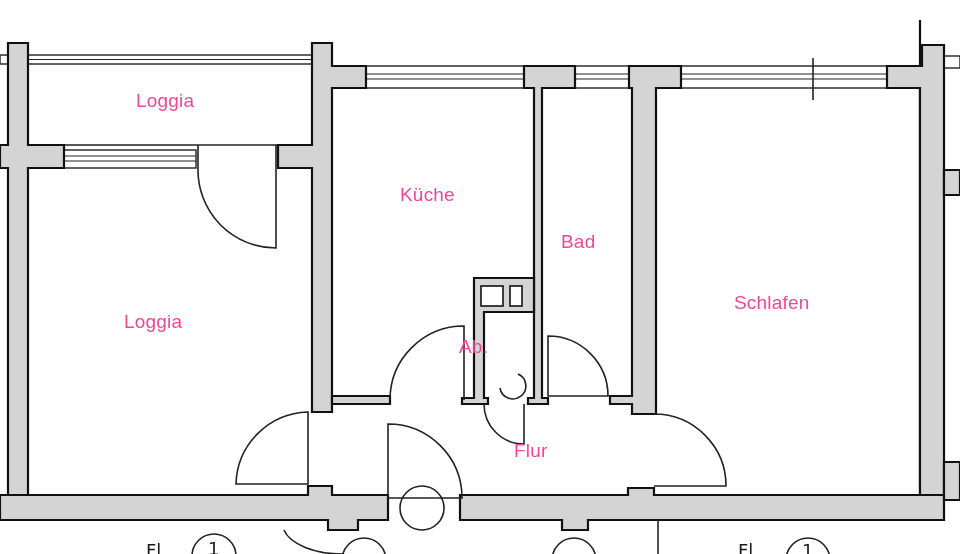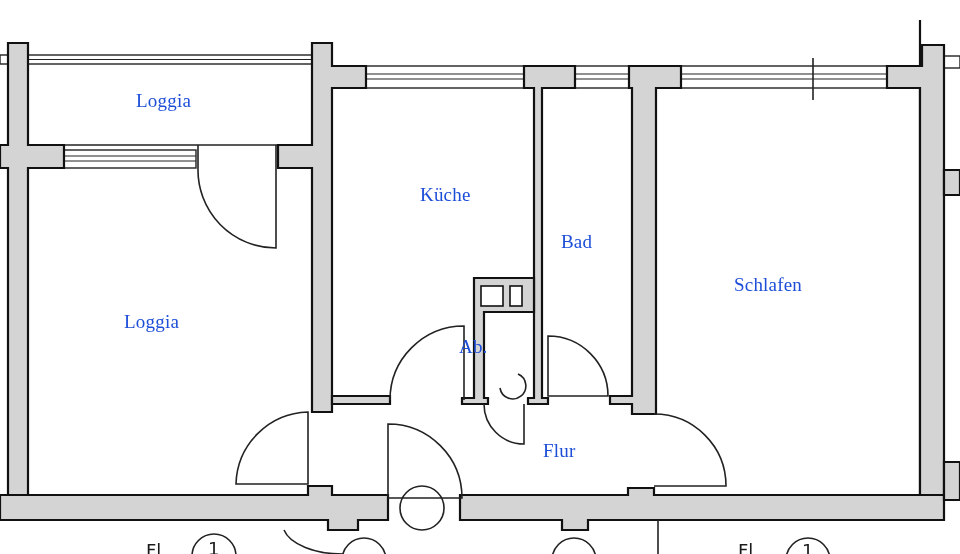--- a/index.html
+++ b/index.html
@@ -2,21 +2,21 @@
 <html><head>
 <meta charset="utf-8">
 <style>
   html, body { margin: 0; padding: 0; background: #ffffff; }
   body { width: 960px; height: 554px; overflow: hidden; position: relative; font-family: "DejaVu Sans", sans-serif; }
   #plan { position: absolute; left: 0; top: 0; width: 960px; height: 554px; }
   .wall { fill: #d4d4d4; stroke: #111; stroke-width: 2.2; }
   .line { fill: none; stroke: #222; stroke-width: 1.6; }
   .thin { fill: none; stroke: #222; stroke-width: 1.2; }
   .win { fill: #fff; stroke: #222; stroke-width: 1.4; }
-  .room-label { position: absolute; font-family: Liberation Serif, serif; font-size: 19px; color: #1d4ed8; white-space: nowrap; letter-spacing: 0.2px; }
+  .room-label { position: absolute; font-family: Liberation Sans, sans-serif; font-size: 19px; color: #ec4899; white-space: nowrap; letter-spacing: 0.2px; }
   .axis-label { position: absolute; font-family: "DejaVu Sans", sans-serif; font-size: 18px; color: #1a1a1a; }
 </style>
 </head>
 <body>
 
 <svg id="plan" viewBox="0 0 960 554" xmlns="http://www.w3.org/2000/svg">
 
   <g>
     <rect class="win" x="0" y="55" width="12" height="9"></rect>
     <rect class="win" x="28" y="55" width="284" height="9"></rect>
@@ -79,23 +79,23 @@
 
   <g>
     <circle class="line" cx="214" cy="556" r="22"></circle>
     <circle class="line" cx="364" cy="560" r="22"></circle>
     <circle class="line" cx="574" cy="560" r="22"></circle>
     <circle class="line" cx="808" cy="560" r="22"></circle>
   </g>
 </svg>
 
 <div class="room-label" style="left:136px; top:90px;">Loggia</div>
-<div class="room-label" style="left:420px; top:184px;">Küche</div>
+<div class="room-label" style="left:400px; top:184px;">Küche</div>
 <div class="room-label" style="left:561px; top:231px;text-align:right;">Bad</div>
-<div class="room-label" style="left:734px; top:274px;">Schlafen</div>
+<div class="room-label" style="left:734px; top:292px;">Schlafen</div>
 <div class="room-label" style="left:124px; top:311px;">Loggia</div>
 <div class="room-label" style="left:459px; top:336px;">Ab.</div>
-<div class="room-label" style="left:543px; top:440px;">Flur</div>
+<div class="room-label" style="left:514px; top:440px;">Flur</div>
 
 <div class="axis-label" style="left:146px; top:540px;">Fl</div>
 <div class="axis-label" style="left:208px; top:538px;">1</div>
 <div class="axis-label" style="left:738px; top:540px;">Fl</div>
 <div class="axis-label" style="left:802px; top:540px;">1</div>
 
 </body></html>

